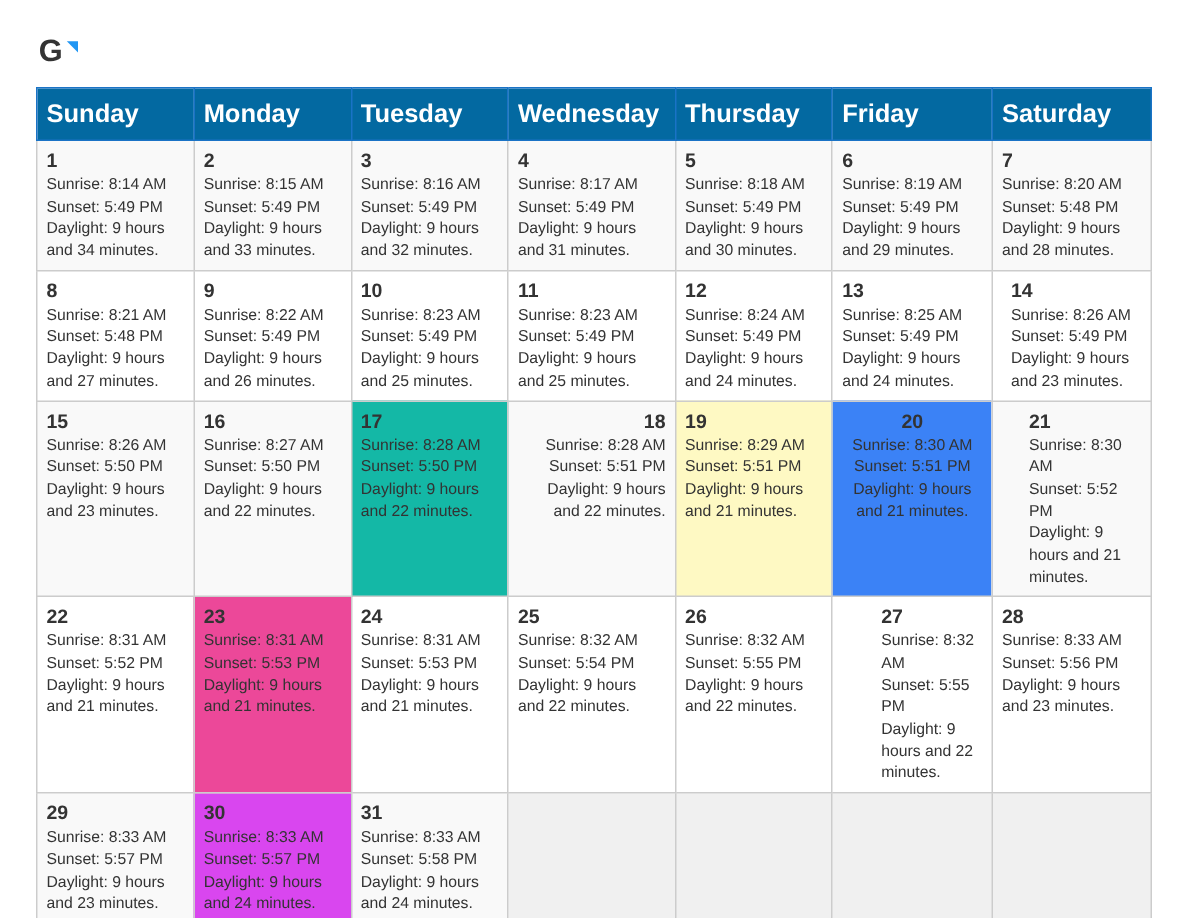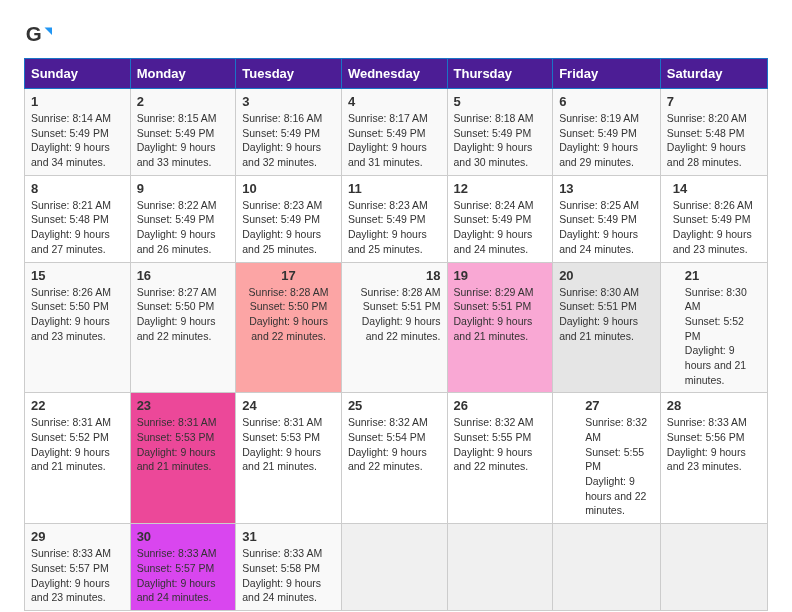--- a/index.html
+++ b/index.html
@@ -46,24 +46,24 @@
       font-size: 16px;
       font-weight: normal;
       color: #555;
     }
     .calendar {
       width: 100%;
       border-collapse: collapse;
       margin-top: 10px;
     }
     .calendar thead tr th {
-      background-color: #4c1d95;
+      background-color: #0369a1;
       color: #fff;
       padding: 7px 6px;
-      font-size: 13px;
+      font-size: 17px;
       font-weight: bold;
       text-align: left;
       border: 1px solid #1a73c6;
     }
     .calendar tbody tr td {
       vertical-align: top;
       border: 1px solid #ccc;
       padding: 5px 6px;
       font-size: 11px;
       color: #333;
@@ -136,24 +136,24 @@
         <td style="background: rgb(255, 255, 255);"><span class="day-number">9</span><span class="day-info">Sunrise: 8:22 AM<br>Sunset: 5:49 PM<br>Daylight: 9 hours and 26 minutes.</span></td>
         <td style="background: rgb(255, 255, 255);"><span class="day-number">10</span><span class="day-info">Sunrise: 8:23 AM<br>Sunset: 5:49 PM<br>Daylight: 9 hours and 25 minutes.</span></td>
         <td style="background: rgb(255, 255, 255);"><span class="day-number">11</span><span class="day-info">Sunrise: 8:23 AM<br>Sunset: 5:49 PM<br>Daylight: 9 hours and 25 minutes.</span></td>
         <td style="background: rgb(255, 255, 255);"><span class="day-number">12</span><span class="day-info">Sunrise: 8:24 AM<br>Sunset: 5:49 PM<br>Daylight: 9 hours and 24 minutes.</span></td>
         <td style="background: rgb(255, 255, 255);"><span class="day-number">13</span><span class="day-info">Sunrise: 8:25 AM<br>Sunset: 5:49 PM<br>Daylight: 9 hours and 24 minutes.</span></td>
         <td style="background: rgb(255, 255, 255); padding-left: 12px;"><span class="day-number">14</span><span class="day-info">Sunrise: 8:26 AM<br>Sunset: 5:49 PM<br>Daylight: 9 hours and 23 minutes.</span></td>
       </tr>
       <tr>
         <td style="background: rgb(249, 249, 249);"><span class="day-number">15</span><span class="day-info">Sunrise: 8:26 AM<br>Sunset: 5:50 PM<br>Daylight: 9 hours and 23 minutes.</span></td>
         <td style="background: rgb(249, 249, 249);"><span class="day-number">16</span><span class="day-info">Sunrise: 8:27 AM<br>Sunset: 5:50 PM<br>Daylight: 9 hours and 22 minutes.</span></td>
-        <td style="background: #fca5a5; text-align: center;"><span class="day-number">17</span><span class="day-info">Sunrise: 8:28 AM<br>Sunset: 5:50 PM<br>Daylight: 9 hours and 22 minutes.</span></td>
+        <td style="background: #14b8a6;"><span class="day-number">17</span><span class="day-info">Sunrise: 8:28 AM<br>Sunset: 5:50 PM<br>Daylight: 9 hours and 22 minutes.</span></td>
         <td style="background: rgb(249, 249, 249); text-align: right;"><span class="day-number">18</span><span class="day-info">Sunrise: 8:28 AM<br>Sunset: 5:51 PM<br>Daylight: 9 hours and 22 minutes.</span></td>
-        <td style="background: #f9a8d4;"><span class="day-number">19</span><span class="day-info">Sunrise: 8:29 AM<br>Sunset: 5:51 PM<br>Daylight: 9 hours and 21 minutes.</span></td>
-        <td style="background: #e5e5e5;"><span class="day-number">20</span><span class="day-info">Sunrise: 8:30 AM<br>Sunset: 5:51 PM<br>Daylight: 9 hours and 21 minutes.</span></td>
+        <td style="background: #fef9c3;"><span class="day-number">19</span><span class="day-info">Sunrise: 8:29 AM<br>Sunset: 5:51 PM<br>Daylight: 9 hours and 21 minutes.</span></td>
+        <td style="background: #3b82f6; text-align: center;"><span class="day-number">20</span><span class="day-info">Sunrise: 8:30 AM<br>Sunset: 5:51 PM<br>Daylight: 9 hours and 21 minutes.</span></td>
         <td style="background: rgb(249, 249, 249); padding-left: 24px;"><span class="day-number">21</span><span class="day-info">Sunrise: 8:30 AM<br>Sunset: 5:52 PM<br>Daylight: 9 hours and 21 minutes.</span></td>
       </tr>
       <tr style="background: rgb(255, 255, 255);">
         <td style="background: rgb(255, 255, 255);"><span class="day-number">22</span><span class="day-info">Sunrise: 8:31 AM<br>Sunset: 5:52 PM<br>Daylight: 9 hours and 21 minutes.</span></td>
         <td style="background: #ec4899;"><span class="day-number">23</span><span class="day-info">Sunrise: 8:31 AM<br>Sunset: 5:53 PM<br>Daylight: 9 hours and 21 minutes.</span></td>
         <td style="background: rgb(255, 255, 255);"><span class="day-number">24</span><span class="day-info">Sunrise: 8:31 AM<br>Sunset: 5:53 PM<br>Daylight: 9 hours and 21 minutes.</span></td>
         <td style="background: rgb(255, 255, 255);"><span class="day-number">25</span><span class="day-info">Sunrise: 8:32 AM<br>Sunset: 5:54 PM<br>Daylight: 9 hours and 22 minutes.</span></td>
         <td style="background: rgb(255, 255, 255);"><span class="day-number">26</span><span class="day-info">Sunrise: 8:32 AM<br>Sunset: 5:55 PM<br>Daylight: 9 hours and 22 minutes.</span></td>
         <td style="background: rgb(255, 255, 255); padding-left: 32px;"><span class="day-number">27</span><span class="day-info">Sunrise: 8:32 AM<br>Sunset: 5:55 PM<br>Daylight: 9 hours and 22 minutes.</span></td>
         <td style="background: rgb(255, 255, 255);"><span class="day-number">28</span><span class="day-info">Sunrise: 8:33 AM<br>Sunset: 5:56 PM<br>Daylight: 9 hours and 23 minutes.</span></td>

